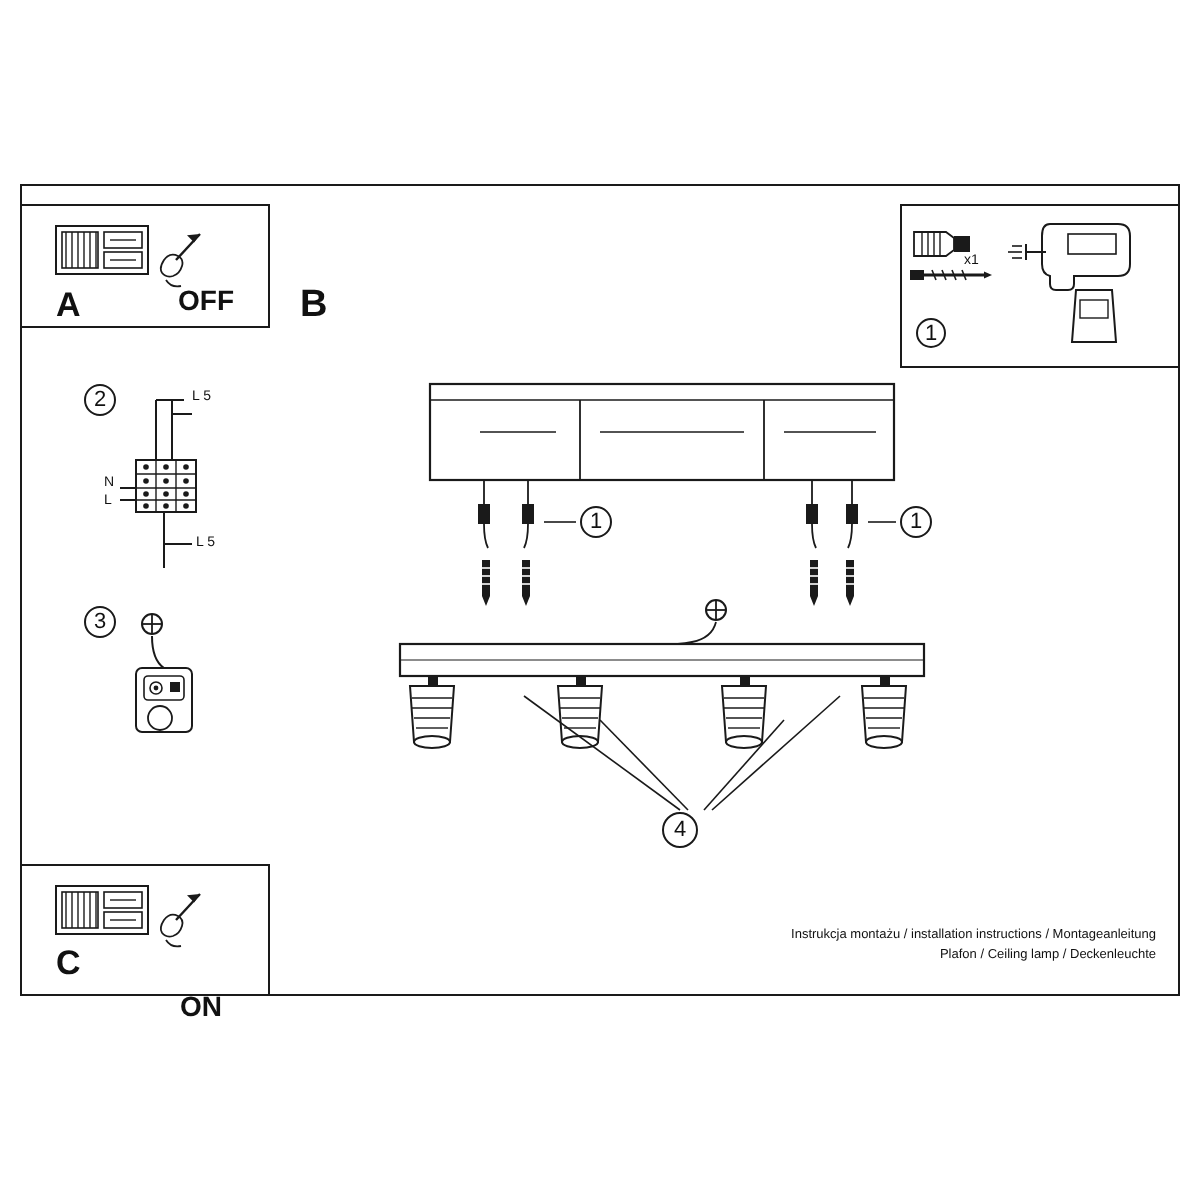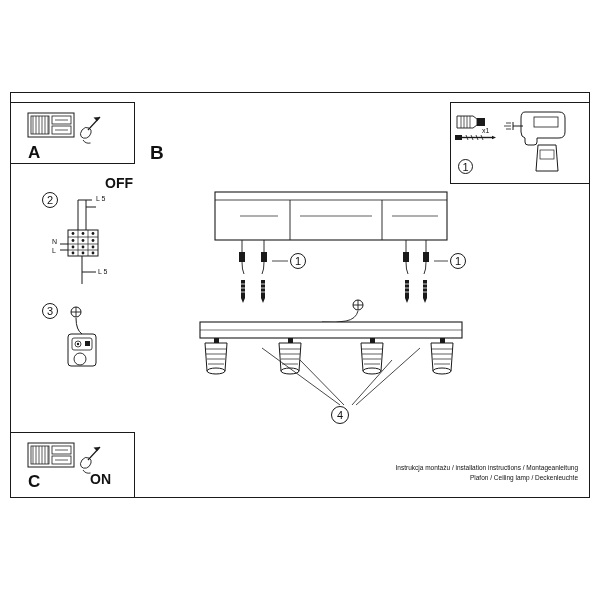--- a/index.html
+++ b/index.html
@@ -56,21 +56,21 @@
 </style>
 </head>
 <body>
 
 <div id="page">
 
   <div class="frame"></div>
 
   <div class="box" style="left:10px;top:102px;width:125px;height:62px;"></div>
   <div class="step-letter" style="left:28px;top:143px;">A</div>
-  <div class="lbl" style="left:105px;top:142px;margin-top:33px;">OFF</div>
+  <div class="lbl" style="left:89px;top:142px;">OFF</div>
 
   <svg width="600" height="600">
 
     <g>
       <rect class="w" x="28" y="113" width="46" height="24" stroke-width="1"></rect>
       <rect class="w" x="31" y="116" width="18" height="18" stroke-width="0.8"></rect>
       <g stroke="#1a1a1a" stroke-width="0.7">
         <line x1="33" y1="116" x2="33" y2="134"></line>
         <line x1="36" y1="116" x2="36" y2="134"></line>
         <line x1="39" y1="116" x2="39" y2="134"></line>
@@ -198,21 +198,21 @@
       <rect class="w" x="72" y="338" width="20" height="12" rx="2" stroke-width="0.8"></rect>
       <circle class="w" cx="78" cy="344" r="3" stroke-width="0.8"></circle>
       <circle class="f" cx="78" cy="344" r="1.2"></circle>
       <rect class="f" x="85" y="341" width="5" height="5"></rect>
       <circle class="w" cx="80" cy="359" r="6" stroke-width="0.9"></circle>
     </g>
   </svg>
 
   <div class="box" style="left:10px;top:432px;width:125px;height:66px;"></div>
   <div class="step-letter" style="left:28px;top:472px;">C</div>
-  <div class="lbl" style="left:90px;top:471px;">ON</div>
+  <div class="lbl" style="left:90px;top:495px;">ON</div>
 
   <svg width="600" height="600">
     <g>
       <rect class="w" x="28" y="443" width="46" height="24" stroke-width="1"></rect>
       <rect class="w" x="31" y="446" width="18" height="18" stroke-width="0.8"></rect>
       <g stroke="#1a1a1a" stroke-width="0.7">
         <line x1="33" y1="446" x2="33" y2="464"></line>
         <line x1="36" y1="446" x2="36" y2="464"></line>
         <line x1="39" y1="446" x2="39" y2="464"></line>
         <line x1="42" y1="446" x2="42" y2="464"></line>

